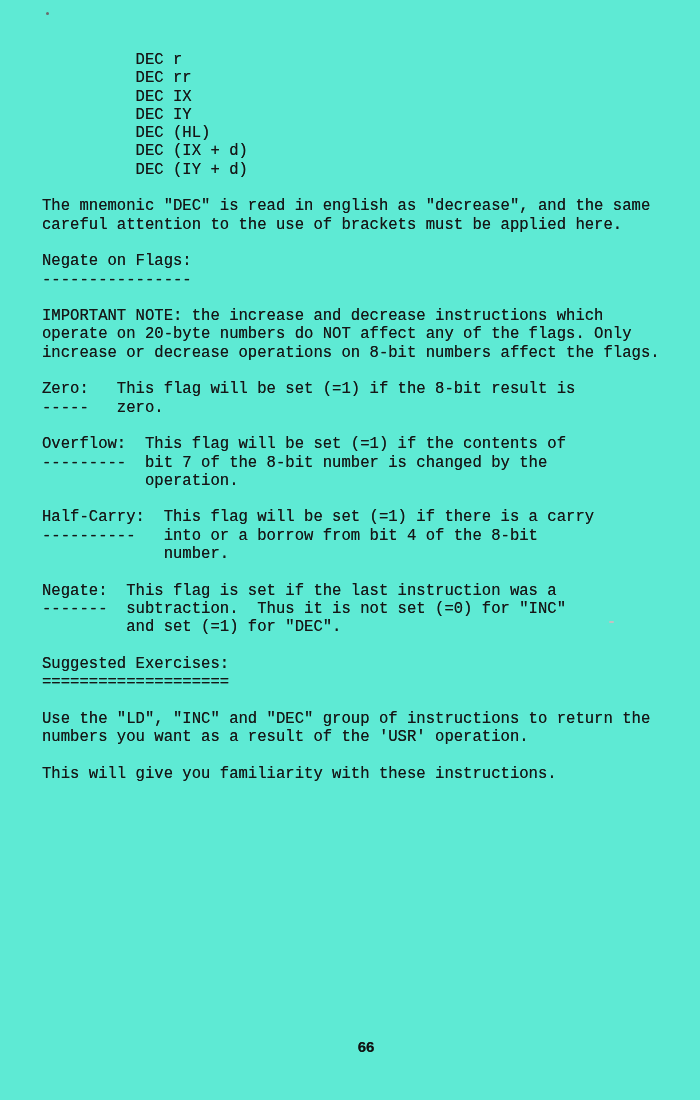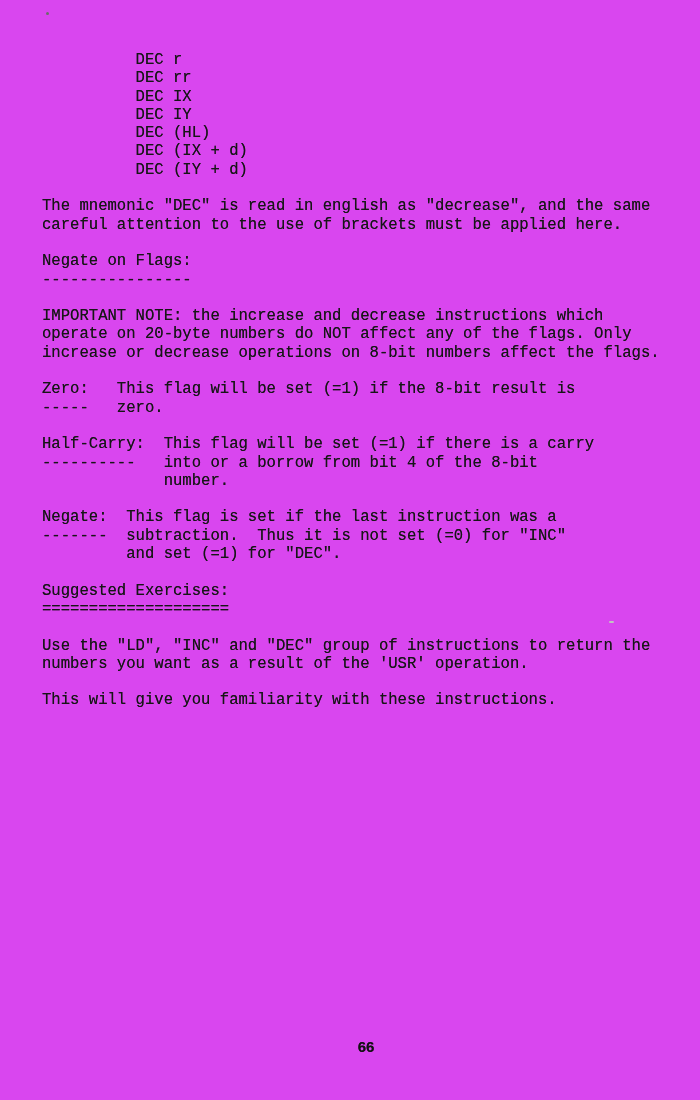--- a/index.html
+++ b/index.html
@@ -7,21 +7,21 @@
   body {
     background: #ffffff;
     font-family: "Liberation Mono", "DejaVu Sans Mono", monospace;
     position: relative;
     overflow: hidden;
   }
   .page {
     position: absolute;
     left: 0; top: 0;
     width: 700px; height: 1100px;
-    background: #d946ef;
+    background: #5eead4;
   }
   .content {
     position: absolute;
     left: 42px;
     top: 51px;
   }
   pre.sec {
     font-family: "Liberation Mono", "DejaVu Sans Mono", monospace;
     font-size: 15.6px;
     line-height: 18.3px;
@@ -79,20 +79,23 @@
           DEC (IY + d)</pre>
     <pre class="sec">The mnemonic "DEC" is read in english as "decrease", and the same
 careful attention to the use of brackets must be applied here.</pre>
     <pre class="sec">Negate on Flags:
 ----------------</pre>
     <pre class="sec">IMPORTANT NOTE: the increase and decrease instructions which
 operate on 20-byte numbers do NOT affect any of the flags. Only
 increase or decrease operations on 8-bit numbers affect the flags.</pre>
     <pre class="sec">Zero:   This flag will be set (=1) if the 8-bit result is
 -----   zero.</pre>
+    <pre class="sec">Overflow:  This flag will be set (=1) if the contents of
+---------  bit 7 of the 8-bit number is changed by the
+           operation.</pre>
     <pre class="sec">Half-Carry:  This flag will be set (=1) if there is a carry
 ----------   into or a borrow from bit 4 of the 8-bit
              number.</pre>
     <pre class="sec">Negate:  This flag is set if the last instruction was a
 -------  subtraction.  Thus it is not set (=0) for "INC"
          and set (=1) for "DEC".</pre>
     <pre class="sec">Suggested Exercises:
 ====================</pre>
     <pre class="sec">Use the "LD", "INC" and "DEC" group of instructions to return the
 numbers you want as a result of the 'USR' operation.</pre>

